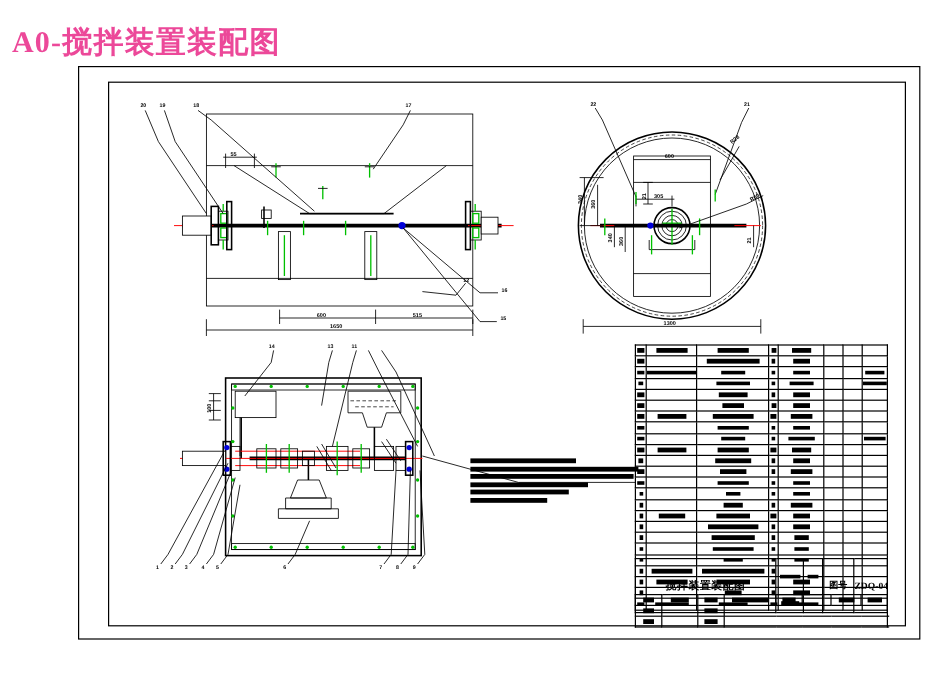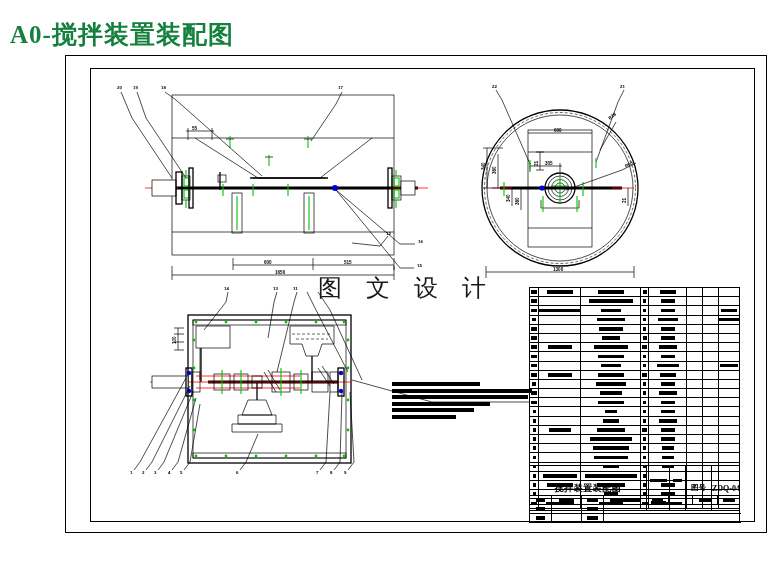--- a/index.html
+++ b/index.html
@@ -6,21 +6,21 @@
   html,body{margin:0;padding:0;background:#ffffff;}
   body{width:780px;height:579px;overflow:hidden;
        font-family:"Liberation Sans","DejaVu Sans",sans-serif;}
   #stage{position:relative;width:780px;height:579px;background:#fff;}
 
   
   .doc-title{
     position:absolute;left:10px;top:18px;
     font-family:"Liberation Serif","DejaVu Serif",serif;
     font-weight:700;font-size:25px;letter-spacing:1px;
-    color:#15803d;white-space:nowrap;
+    color:#ec4899;white-space:nowrap;
   }
 
   
   .frame-outer{position:absolute;left:65px;top:55px;width:702px;height:478px;
     border:1.4px solid #000;box-sizing:border-box;background:#fff;}
   .frame-inner{position:absolute;left:90px;top:68px;width:665px;height:454px;
     border:1.4px solid #000;box-sizing:border-box;}
 
   svg.cad{position:absolute;left:0;top:0;width:780px;height:579px;
     pointer-events:none;overflow:visible;}
@@ -372,21 +372,20 @@
         <path class="ln" d="M350 392 L354 462 L348 470"></path>
         <text class="leadtxt" x="316" y="474">7</text>
         <text class="leadtxt" x="330" y="474">8</text>
         <text class="leadtxt" x="344" y="474">9</text>
       </g>
 
       <path class="ln" d="M352 380 L432 402 L530 402"></path>
     </g>
   </svg>
 
-  <div class="watermark">图 文 设 计</div>
 
   <div class="notes">
       <div class="bar" style="width: 88px; margin-left: 0px;"></div>
       <div class="bar" style="width: 140px; margin-left: 0px;"></div>
       <div class="bar" style="width: 136px; margin-left: 0px;"></div>
       <div class="bar" style="width: 98px; margin-left: 0px;"></div>
       <div class="bar" style="width: 82px; margin-left: 0px;"></div>
       <div class="bar" style="width: 64px; margin-left: 0px;"></div>
     </div>
 

